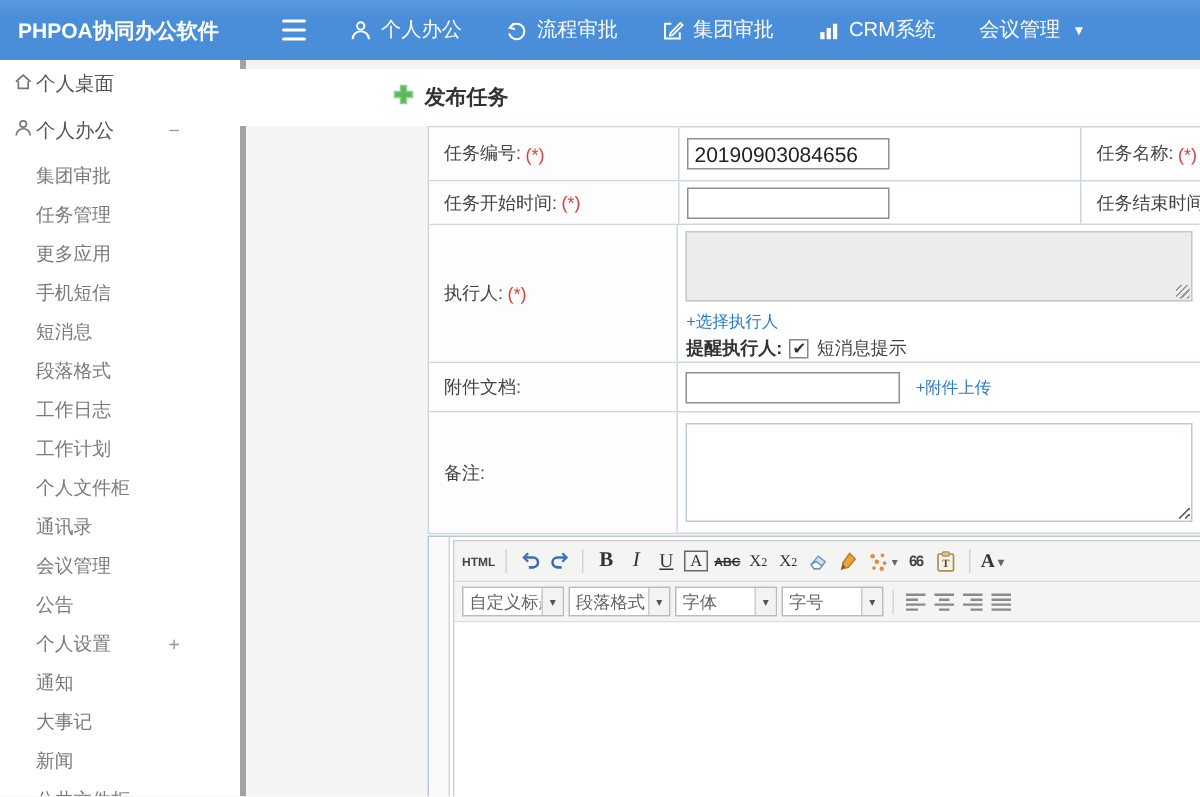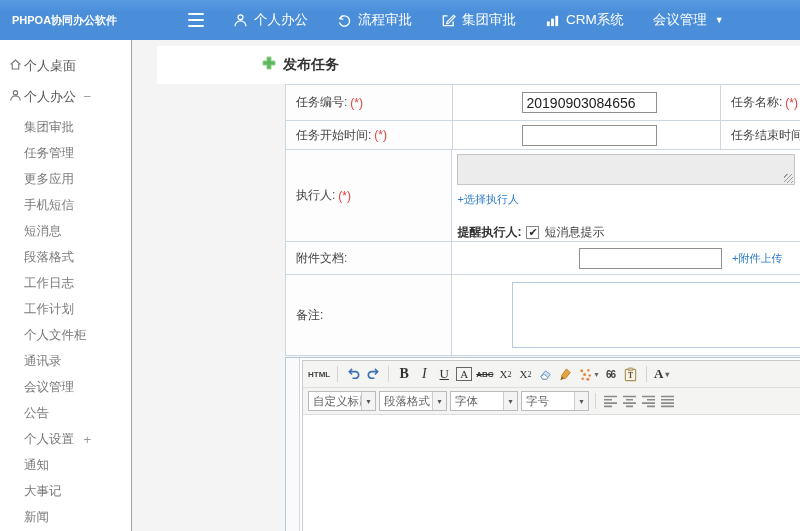--- a/index.html
+++ b/index.html
@@ -2,69 +2,69 @@
 <html><head>
 <meta charset="utf-8">
 <style>
   * { margin:0; padding:0; box-sizing:border-box; }
   body { font-family:"Liberation Sans","DejaVu Sans",sans-serif; }
   .screen { position:relative; width:800px; height:531px; overflow:hidden; background:#f4f4f4; }
 
   
   .header { position:absolute; left:0; top:0; width:800px; height:40px;
             background:linear-gradient(#5a9be1,#4a8eda 30%); display:flex; align-items:center; }
-  .logo { position:absolute; left:12px; top:0; line-height:40px; color:#fff; font-size:11px; font-weight:bold; }
+  .logo { position:absolute; left:12px; top:0; line-height:40px; color:#fff; font-size:14px; font-weight:bold; }
   .hamburger { position:absolute; left:188px; top:13px; width:18px; height:14px; cursor:pointer; }
   .hamburger i { display:block; width:16px; height:2px; background:#fff; margin:0 0 4px 0; border-radius:1px; }
   .topnav { position:absolute; left:233px; top:0; height:40px; display:flex; align-items:center; gap:29px; }
   .topnav .nav-item { display:flex; align-items:center; gap:6px; color:#fff; font-size:13.5px; cursor:pointer; white-space:nowrap; }
   .topnav svg { display:block; }
   .caret-down { font-size:9px; margin-left:2px; }
 
   
-  .sidebar { position:absolute; left:0; top:40px; width:132px; height:491px; background:#fff;
-             border-right:1px solid #a3a3a3; padding-top:10px; overflow:hidden; }
+  .sidebar { position:absolute; left:0; top:40px; width:164px; height:491px; background:#fff;
+             border-right:4px solid #a3a3a3; padding-top:0; overflow:hidden; }
   .side-item { position:relative; display:flex; align-items:center; cursor:pointer; }
   .side-item.lvl0 { height:31px; font-size:13px; color:#555; }
   .side-item.lvl1 { height:26px; font-size:12.5px; color:#7a7a7a; }
   .side-item .s-icon { position:absolute; left:9px; top:50%; transform:translateY(-50%); }
   .side-item .s-label { margin-left:24px; }
   .side-item .s-toggle { position:absolute; right:40px; color:#999; font-size:13px; }
   .subs { margin-top:2px; }
 
   
   .titlebar { position:absolute; left:157px; top:46px; width:643px; height:38px; background:#fff; }
   .page-title-wrap { position:absolute; left:105px; top:0; height:38px; display:flex; align-items:center; gap:7px; }
   .page-title { font-size:14px; font-weight:bold; color:#333; }
 
   
   .ftable { position:absolute; left:285px; top:84px; width:620px; background:#fff;
             border:1px solid #ccd7e1; }
   .frow { display:flex; border-bottom:1px solid #ccd7e1; }
   .frow:last-child { border-bottom:none; }
   .lcell { width:167px; border-right:1px solid #ccd7e1; display:flex; align-items:center;
            padding-left:10px; font-size:12px; color:#444; background:#fdfdfd; }
-  .fcell { width:268px; border-right:1px solid #ccd7e1; display:flex; align-items:center; padding-left:5px;justify-content:center; }
+  .fcell { width:268px; border-right:1px solid #ccd7e1; display:flex; align-items:center; padding-left:5px; }
   .l2cell { flex:1; display:flex; align-items:center; padding-left:10px; font-size:12px; color:#444; }
   .req { color:#e03e3e; margin-left:3px; }
   .r1 { height:36px; } .r2 { height:29px; } .r3 { height:92px; } .r4 { height:33px; } .r5 { height:80px; }
   .fcell.col { flex-direction:column; align-items:flex-start; justify-content:center; padding-top:4px; }
 
   input.txt { border:1px solid #8f8f8f; background:#fff; height:21px; font-size:14px; padding:0 4px;
               font-family:"Liberation Sans","DejaVu Sans",sans-serif; color:#222; }
   .in-no { width:135px; }
   .in-time { width:135px; height:19px; }
   .in-attach { width:143px; height:19px; border-color:#a5a5a5; font-size:12px; }
   .gray-box { position:relative; width:338px; height:52px; background:#ececec; border:1px solid #c6c6c6; }
   .gray-box .grip { position:absolute; right:1px; bottom:1px; width:9px; height:9px;
         background:repeating-linear-gradient(135deg, transparent 0 2px, #9a9a9a 2px 3px); }
   .remark-box { width:338px; height:66px; background:#fff; border:1px solid #b4cbe1; }
   a.blue-link { color:#2b7bc8; font-size:11px; text-decoration:none; cursor:pointer; }
   .choose-row { margin-top:4px; }
-  .remind-row { margin-top:17px; display:flex; align-items:center; gap:5px; font-size:12px; color:#444; }
+  .remind-row { margin-top:1px; display:flex; align-items:center; gap:5px; font-size:12px; color:#444; }
   .remind-label { font-weight:bold; color:#333; }
   .checkbox { width:13px; height:13px; border:1px solid #878787; background:#fff; display:flex;
               align-items:center; justify-content:center; cursor:pointer; }
   .checkbox .chk { font-family:"DejaVu Sans",sans-serif; font-size:11px; line-height:11px; color:#333; }
 
   
   .ftable2 { position:absolute; left:285px; top:357px; width:620px; height:210px; background:#fff;
              border:1px solid #b9c8d6; display:flex; }
   .ftable2 .lcell2 { position:relative; width:167px; border-right:1px solid #ccd7e1; background:#fafafa; }
   .ed-cell { flex:1; padding:2px; }

